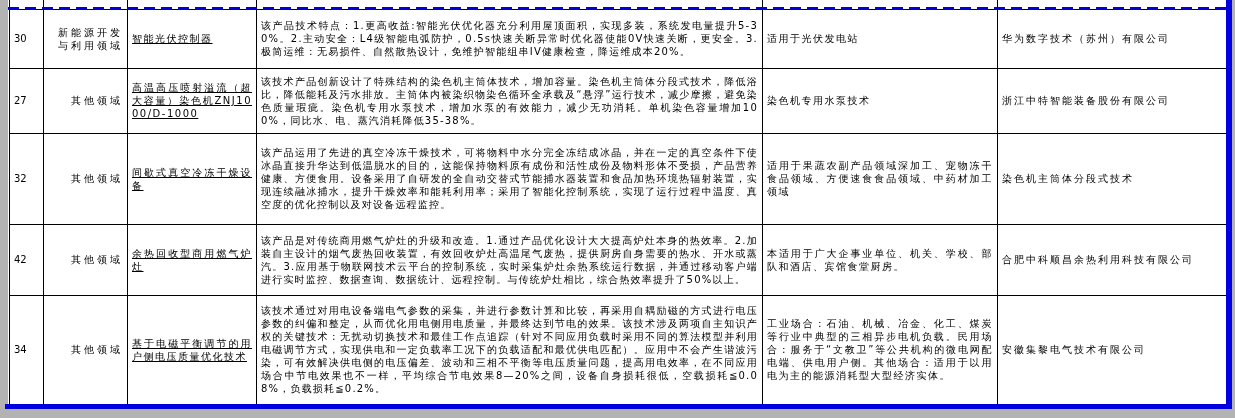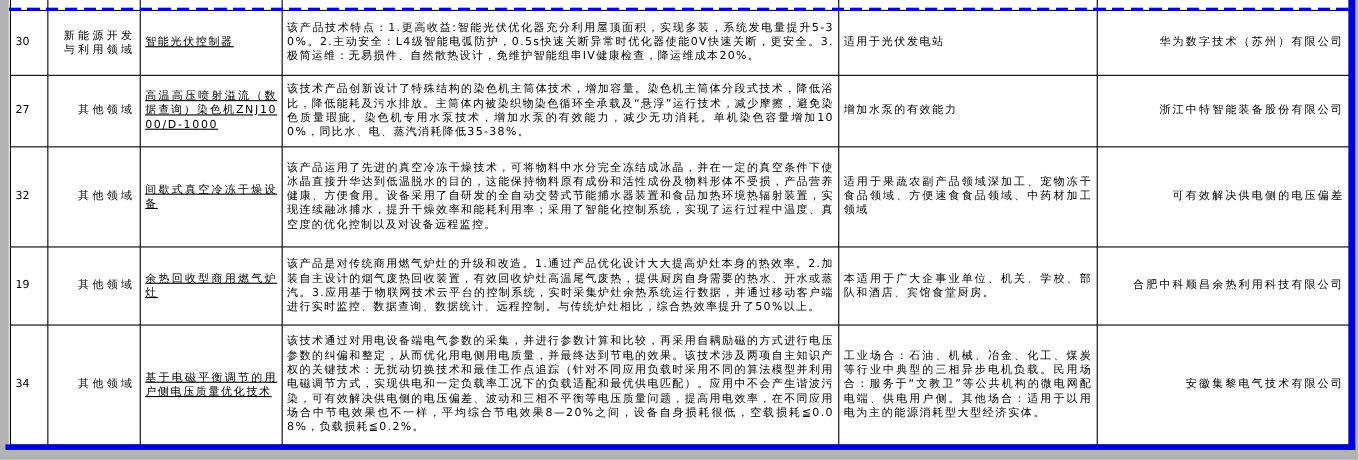--- a/index.html
+++ b/index.html
@@ -29,21 +29,21 @@
   tbody tr:nth-child(3) { height:65px; }
   tbody tr:nth-child(4) { height:91px; }
   tbody tr:nth-child(5) { height:71px; }
   tbody tr:nth-child(6) { height:109px; }
   td.c-no     { }
   td.c-field  { text-align:right; letter-spacing:3px; padding:0 9px; }
   td.c-product{ text-align:justify; text-align-last:left; letter-spacing:1.5px;text-decoration:underline; }
   td.c-desc   { text-align:justify; text-align-last:left; letter-spacing:1.2px;
                 vertical-align:top; padding-top:2px; }
   td.c-scope  { text-align:justify; text-align-last:left; letter-spacing:1.5px; }
-  td.c-company{ text-align:right; letter-spacing:2px; }
+  td.c-company{ text-align:left; letter-spacing:2px; }
   .page-break-dashed {
     position:absolute; left:8px; top:7px; width:1218px; height:3px;
     background:repeating-linear-gradient(90deg,#0000d8 0 11px, rgba(0,0,0,0) 11px 17px);
     z-index:5;
   }
   .blue-right {
     position:absolute; left:1226px; top:0; width:6px; height:409px;
     background:#0000e0; z-index:6;
   }
   .blue-bottom {
@@ -85,35 +85,35 @@
             <td class="c-no">30</td>
             <td class="c-field">新能源开发与利用领域</td>
             <td class="c-product">智能光伏控制器</td>
             <td class="c-desc">该产品技术特点：1.更高收益:智能光伏优化器充分利用屋顶面积，实现多装，系统发电量提升5-30%。2.主动安全：L4级智能电弧防护，0.5s快速关断异常时优化器使能0V快速关断，更安全。3.极简运维：无易损件、自然散热设计，免维护智能组串IV健康检查，降运维成本20%。</td>
             <td class="c-scope">适用于光伏发电站</td>
             <td class="c-company">华为数字技术（苏州）有限公司</td>
           </tr>
           <tr>
             <td class="c-no">27</td>
             <td class="c-field">其他领域</td>
-            <td class="c-product">高温高压喷射溢流（数据查询）染色机ZNJ1000/D-1000</td>
+            <td class="c-product">高温高压喷射溢流（超大容量）染色机ZNJ1000/D-1000</td>
             <td class="c-desc">该技术产品创新设计了特殊结构的染色机主筒体技术，增加容量。染色机主筒体分段式技术，降低浴比，降低能耗及污水排放。主筒体内被染织物染色循环全承载及“悬浮”运行技术，减少摩擦，避免染色质量瑕疵。染色机专用水泵技术，增加水泵的有效能力，减少无功消耗。单机染色容量增加100%，同比水、电、蒸汽消耗降低35-38%。</td>
-            <td class="c-scope">增加水泵的有效能力</td>
+            <td class="c-scope">染色机专用水泵技术</td>
             <td class="c-company">浙江中特智能装备股份有限公司</td>
           </tr>
           <tr>
             <td class="c-no">32</td>
             <td class="c-field">其他领域</td>
             <td class="c-product">间歇式真空冷冻干燥设备</td>
             <td class="c-desc">该产品运用了先进的真空冷冻干燥技术，可将物料中水分完全冻结成冰晶，并在一定的真空条件下使冰晶直接升华达到低温脱水的目的，这能保持物料原有成份和活性成份及物料形体不受损，产品营养健康、方便食用。设备采用了自研发的全自动交替式节能捕水器装置和食品加热环境热辐射装置，实现连续融冰捕水，提升干燥效率和能耗利用率；采用了智能化控制系统，实现了运行过程中温度、真空度的优化控制以及对设备远程监控。</td>
             <td class="c-scope">适用于果蔬农副产品领域深加工、宠物冻干食品领域、方便速食食品领域、中药材加工领域</td>
-            <td class="c-company">可有效解决供电侧的电压偏差</td>
+            <td class="c-company">染色机主筒体分段式技术</td>
           </tr>
           <tr>
-            <td class="c-no">19</td>
+            <td class="c-no">42</td>
             <td class="c-field">其他领域</td>
             <td class="c-product">余热回收型商用燃气炉灶</td>
             <td class="c-desc">该产品是对传统商用燃气炉灶的升级和改造。1.通过产品优化设计大大提高炉灶本身的热效率。2.加装自主设计的烟气废热回收装置，有效回收炉灶高温尾气废热，提供厨房自身需要的热水、开水或蒸汽。3.应用基于物联网技术云平台的控制系统，实时采集炉灶余热系统运行数据，并通过移动客户端进行实时监控、数据查询、数据统计、远程控制。与传统炉灶相比，综合热效率提升了50%以上。</td>
             <td class="c-scope">本适用于广大企事业单位、机关、学校、部队和酒店、宾馆食堂厨房。</td>
             <td class="c-company">合肥中科顺昌余热利用科技有限公司</td>
           </tr>
           <tr>
             <td class="c-no">34</td>
             <td class="c-field">其他领域</td>
             <td class="c-product">基于电磁平衡调节的用户侧电压质量优化技术</td>

